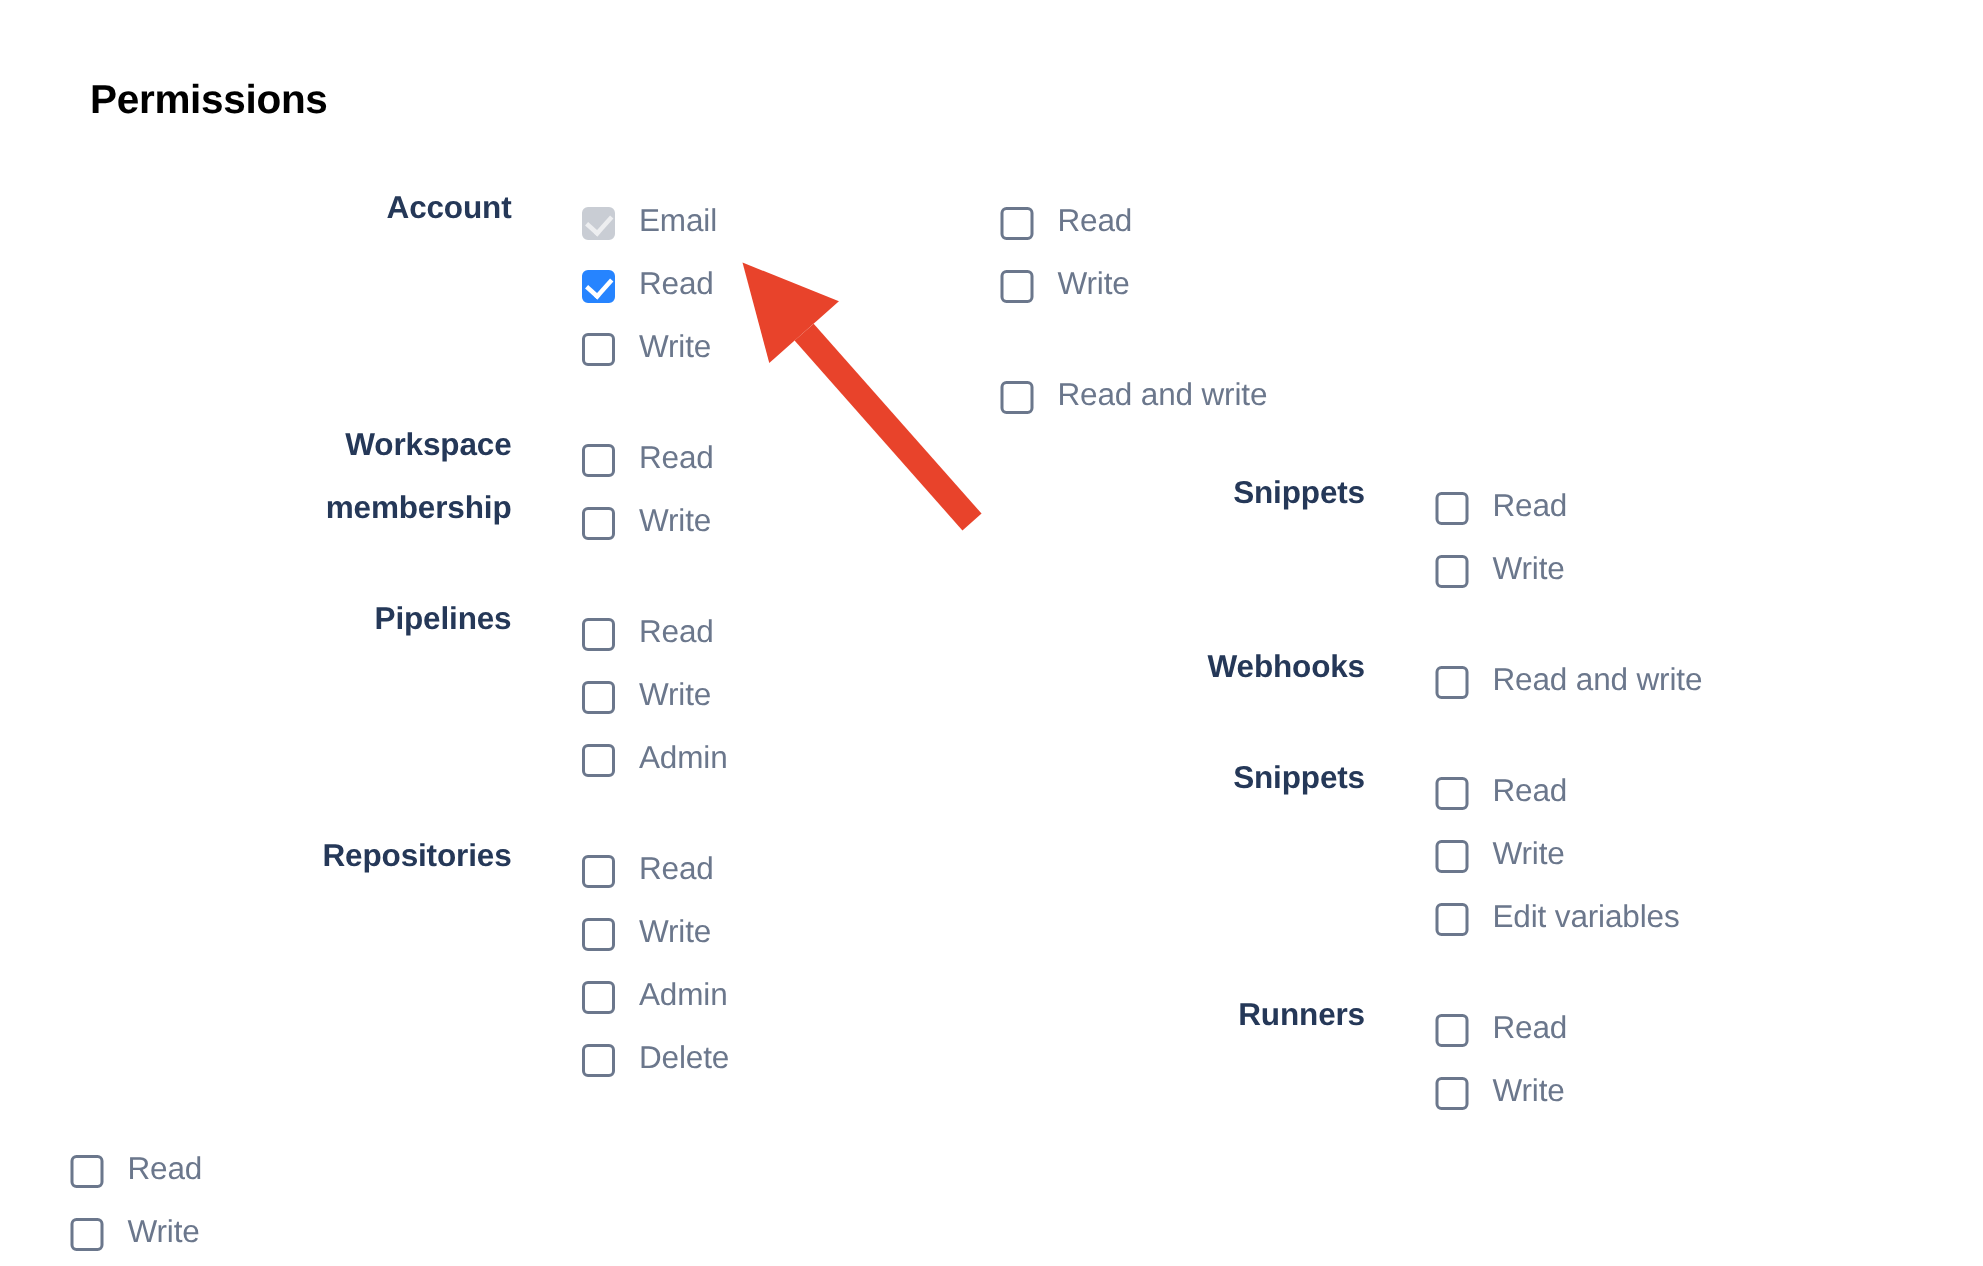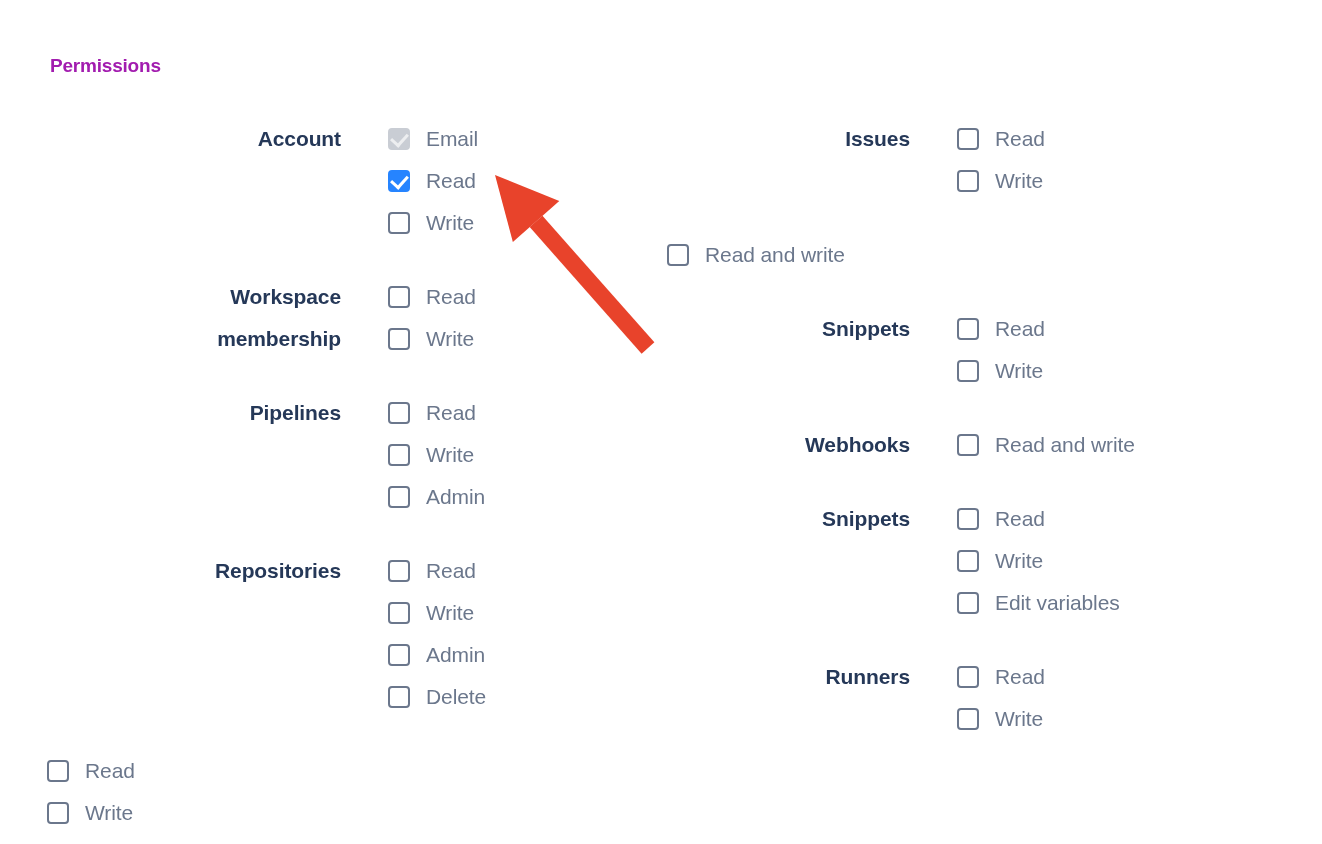--- a/index.html
+++ b/index.html
@@ -17,25 +17,25 @@
   }
 
   .page {
     position: relative;
     width: 1322px;
     height: 844px;
   }
 
   .page-title {
     position: absolute;
-    left: 50px;
+    left: 60px;
     top: 49px;
-    font-size: 19px;
+    font-size: 27px;
     font-weight: bold;
-    color: #a21caf;
+    color: #000000;
     letter-spacing: -0.2px;
     line-height: 34px;
   }
 
   
   .col {
     position: absolute;
     top: 118px;
   }
   .col-left  { left: 0px;   width: 600px; }
@@ -62,21 +62,21 @@
   .col-left  .group-label { width: 341px; padding-right: 0; }
   .col-right .group-label { width: 290px; padding-right: 0; }
 
   .options {
     flex: 1 1 auto;
     padding-left: 30px;
   }
 
   .option-row {
     display: flex;
-    align-items: center;
+    align-items: flex-end;
     height: 42px;
     padding-left: 17px;
   }
 
   
   .cb {
     position: relative;
     width: 22px;
     height: 22px;
     flex: 0 0 auto;
@@ -216,21 +216,20 @@
           </label>
           <label class="option-row">
             <span class="cb"></span>
             <span class="option-label">Write</span>
           </label>
         </div>
       </div>
     </div>
   <div class="col col-right">
       <div class="perm-group">
-        <div class="group-label">Issues</div>
         <div class="options">
           <label class="option-row">
             <span class="cb"></span>
             <span class="option-label">Read</span>
           </label>
           <label class="option-row">
             <span class="cb"></span>
             <span class="option-label">Write</span>
           </label>
         </div>

